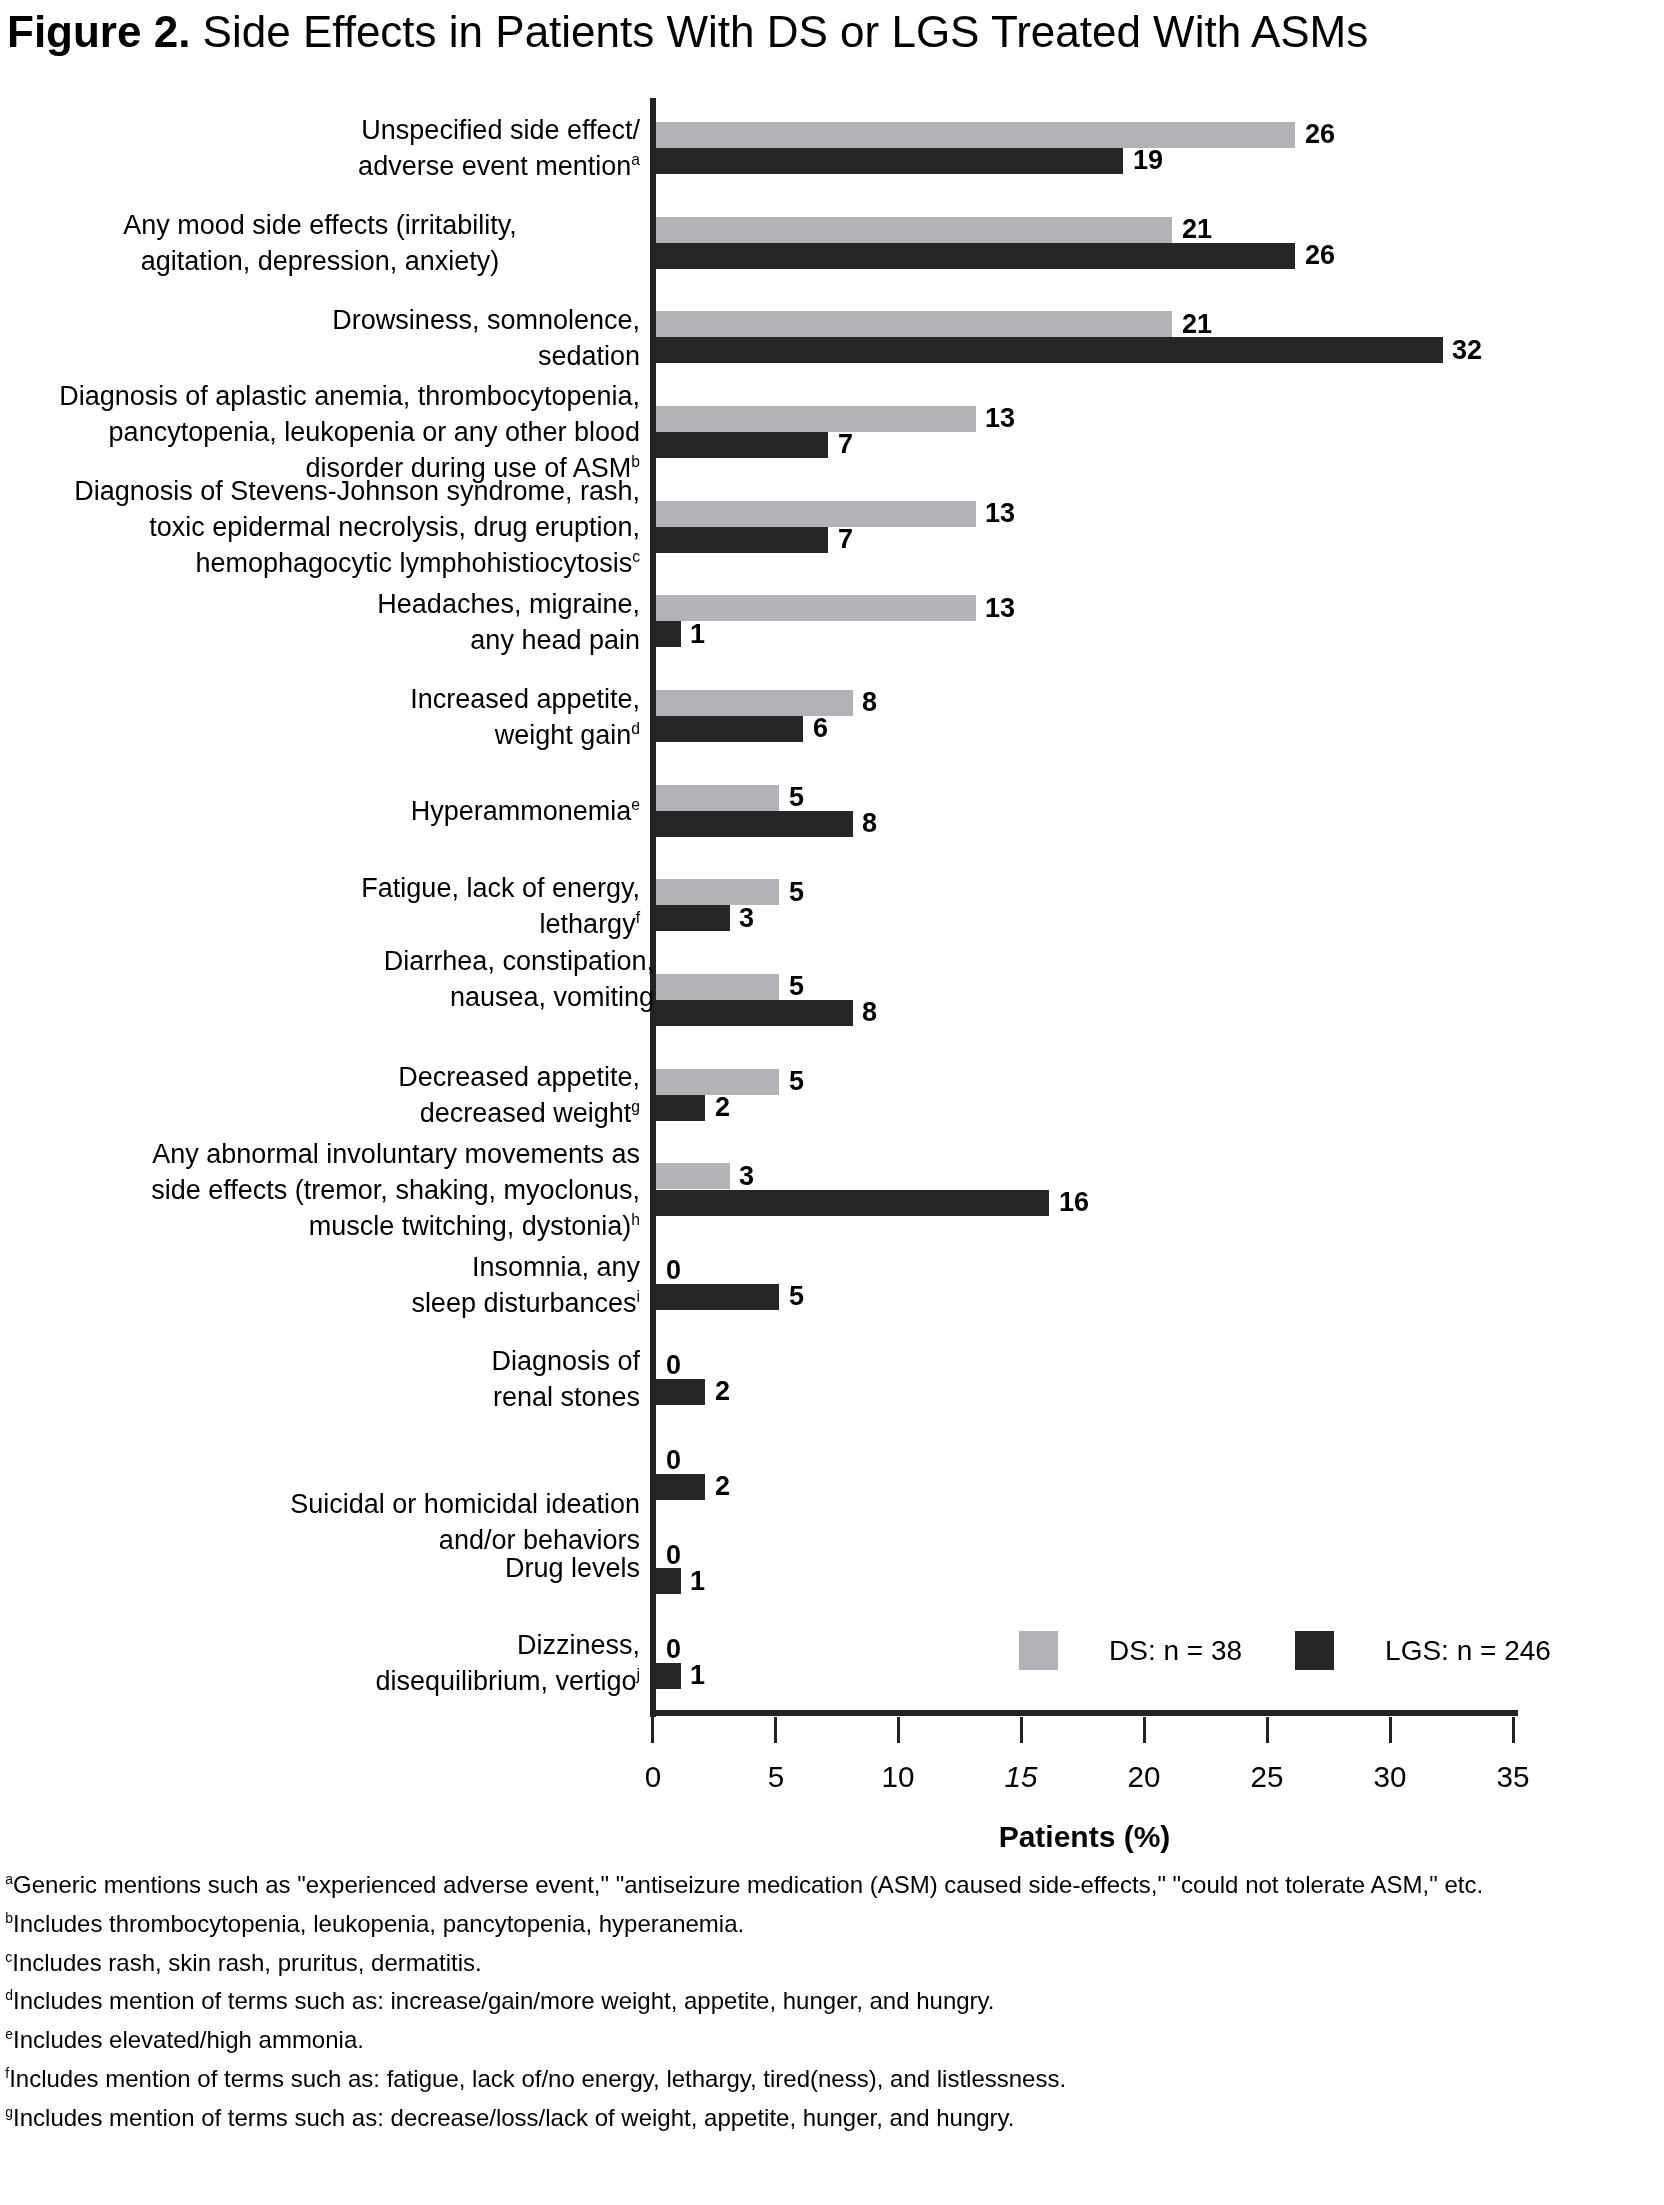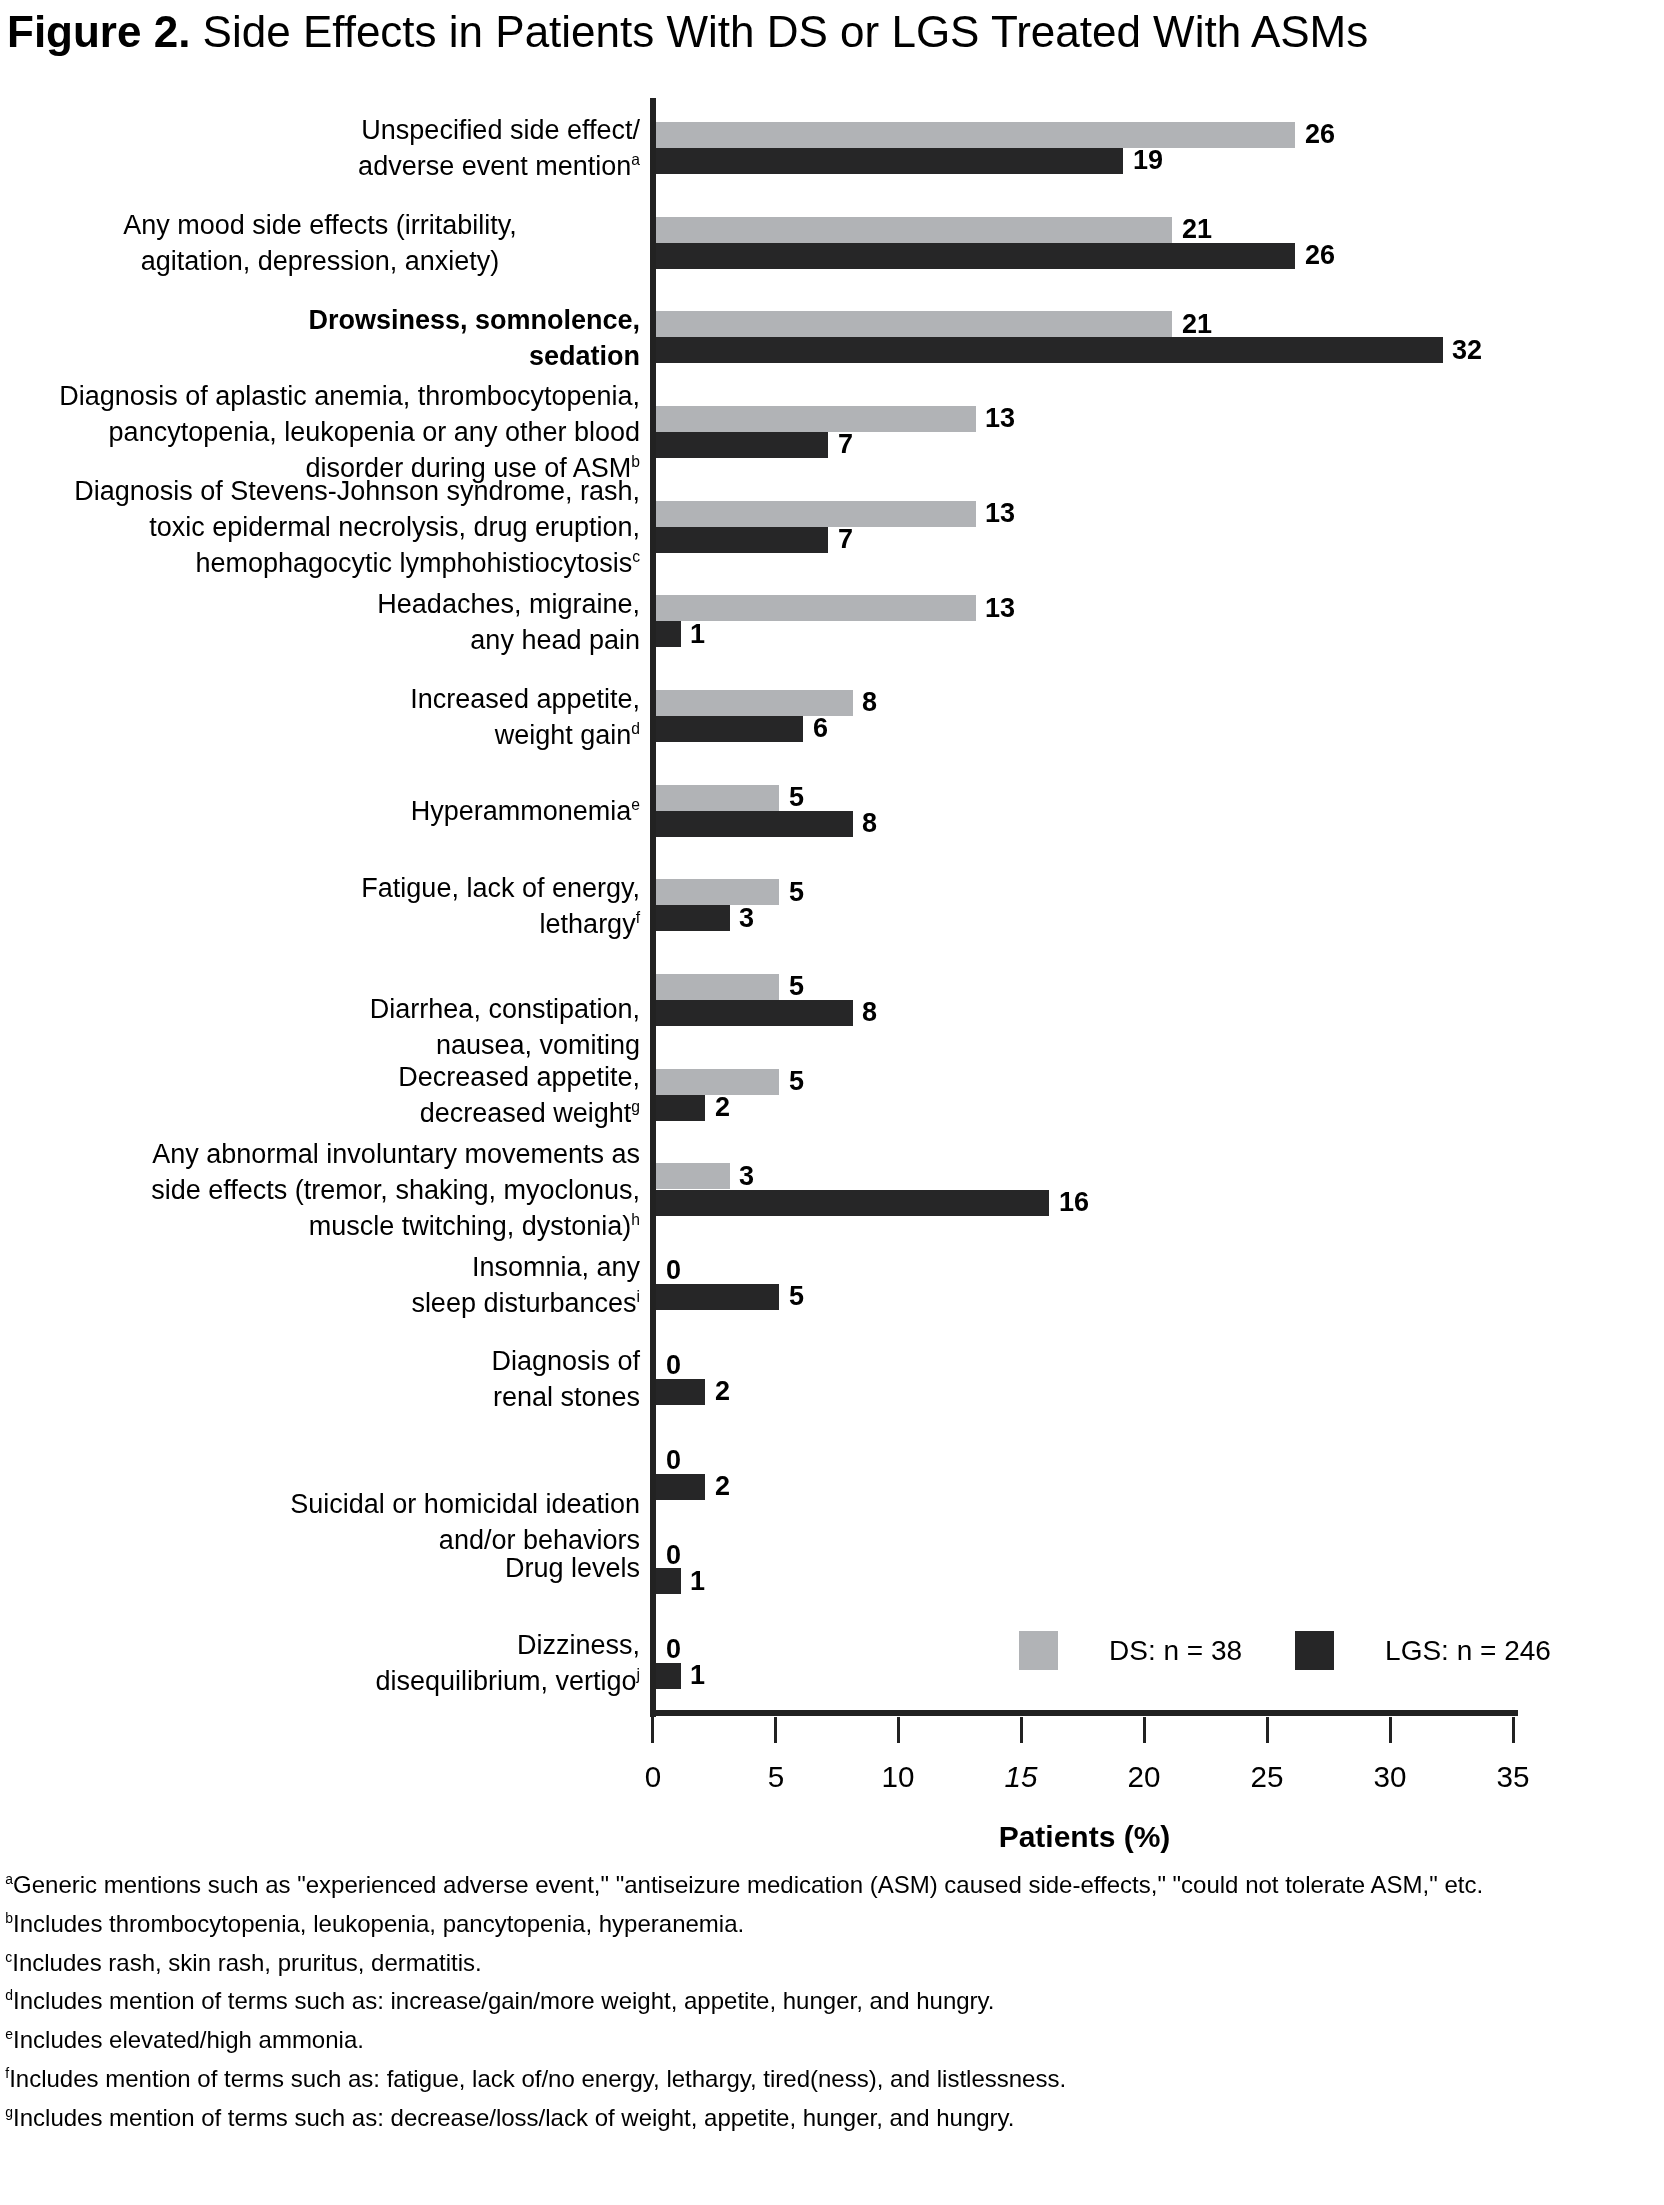--- a/index.html
+++ b/index.html
@@ -80,21 +80,21 @@
         <div class="val-label" style="left: 1305px; top: 121px;">26</div>
         <div class="val-label" style="left: 1133px; top: 147px;">19</div>
         <div class="cat-label" style="top: 207px; text-align: center;">
           <div>Any mood side effects (irritability,</div>
           <div>agitation, depression, anxiety)</div>
         </div>
         <div class="bar ds" style="left: 656px; top: 217px; width: 516px; height: 26px;"></div>
         <div class="bar lgs" style="left: 656px; top: 243px; width: 639px; height: 26px;"></div>
         <div class="val-label" style="left: 1182px; top: 216px;">21</div>
         <div class="val-label" style="left: 1305px; top: 242px;">26</div>
-        <div class="cat-label" style="top: 302px; font-weight: bold;">
+        <div class="cat-label" style="top: 302px;">
           <div>Drowsiness, somnolence,</div>
           <div>sedation</div>
         </div>
         <div class="bar ds" style="left: 656px; top: 311px; width: 516px; height: 26px;"></div>
         <div class="bar lgs" style="left: 656px; top: 337px; width: 787px; height: 26px;"></div>
         <div class="val-label" style="left: 1182px; top: 311px;">21</div>
         <div class="val-label" style="left: 1452px; top: 337px;">32</div>
         <div class="cat-label" style="top: 378px;">
           <div>Diagnosis of aplastic anemia, thrombocytopenia,</div>
           <div>pancytopenia, leukopenia or any other blood</div>
@@ -137,21 +137,21 @@
         <div class="val-label" style="left: 789px; top: 784px;">5</div>
         <div class="val-label" style="left: 862px; top: 810px;">8</div>
         <div class="cat-label" style="top: 870px;">
           <div>Fatigue, lack of energy,</div>
           <div>lethargy<sup>f</sup></div>
         </div>
         <div class="bar ds" style="left: 656px; top: 879px; width: 123px; height: 26px;"></div>
         <div class="bar lgs" style="left: 656px; top: 905px; width: 74px; height: 26px;"></div>
         <div class="val-label" style="left: 789px; top: 879px;">5</div>
         <div class="val-label" style="left: 739px; top: 905px;">3</div>
-        <div class="cat-label" style="top: 991px;">
+        <div class="cat-label" style="top: 943px; margin-left: 14px;">
           <div>Diarrhea, constipation,</div>
           <div>nausea, vomiting</div>
         </div>
         <div class="bar ds" style="left: 656px; top: 974px; width: 123px; height: 26px;"></div>
         <div class="bar lgs" style="left: 656px; top: 1000px; width: 197px; height: 26px;"></div>
         <div class="val-label" style="left: 789px; top: 973px;">5</div>
         <div class="val-label" style="left: 862px; top: 999px;">8</div>
         <div class="cat-label" style="top: 1059px;">
           <div>Decreased appetite,</div>
           <div>decreased weight<sup>g</sup></div>

